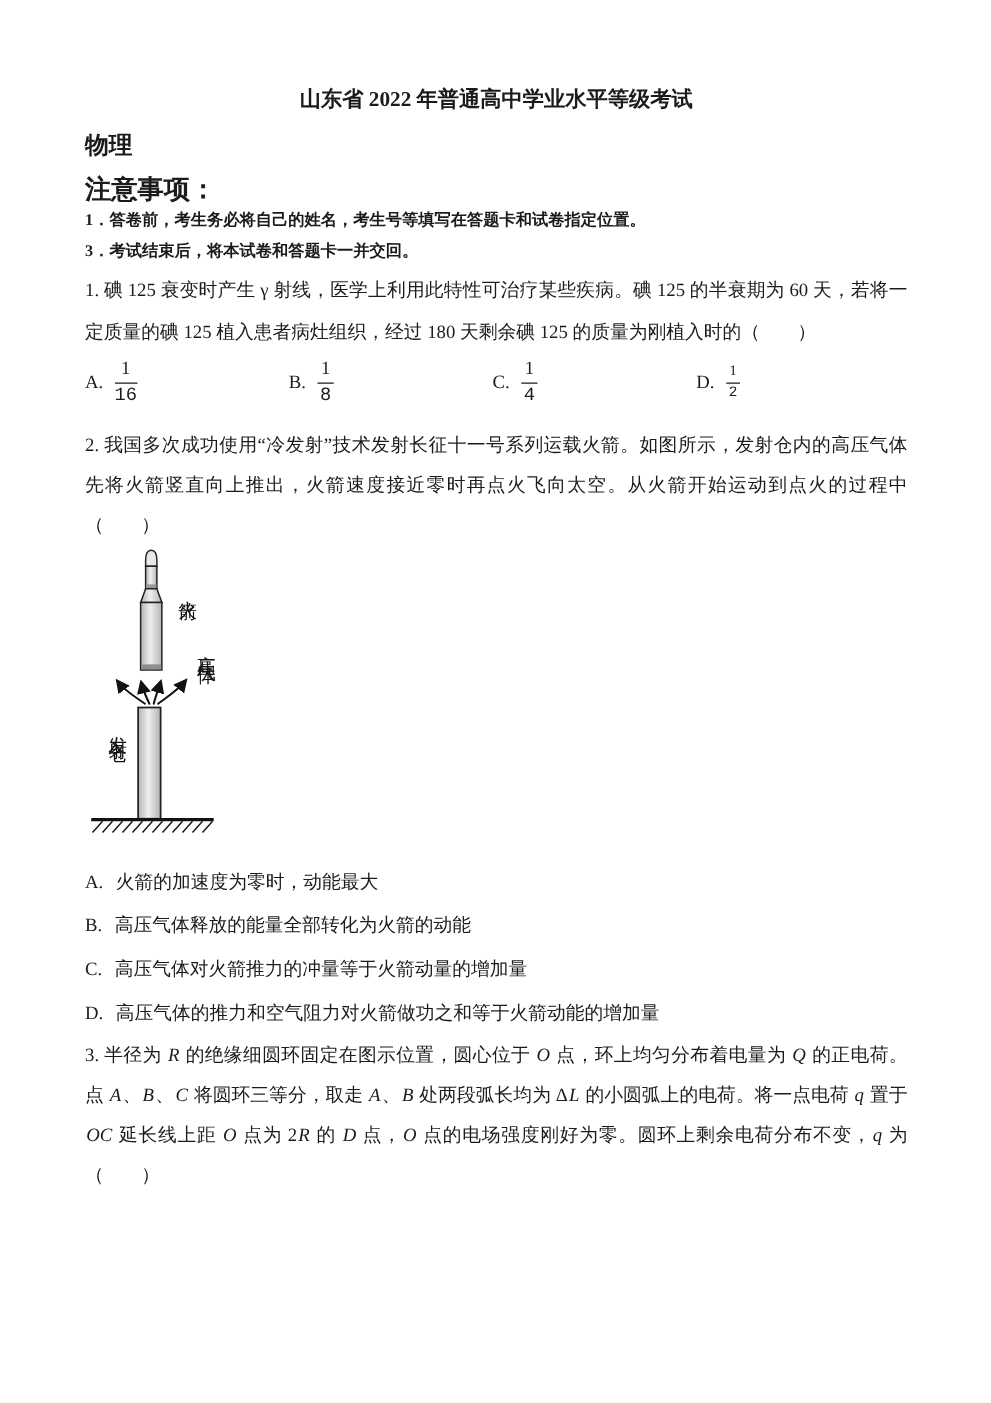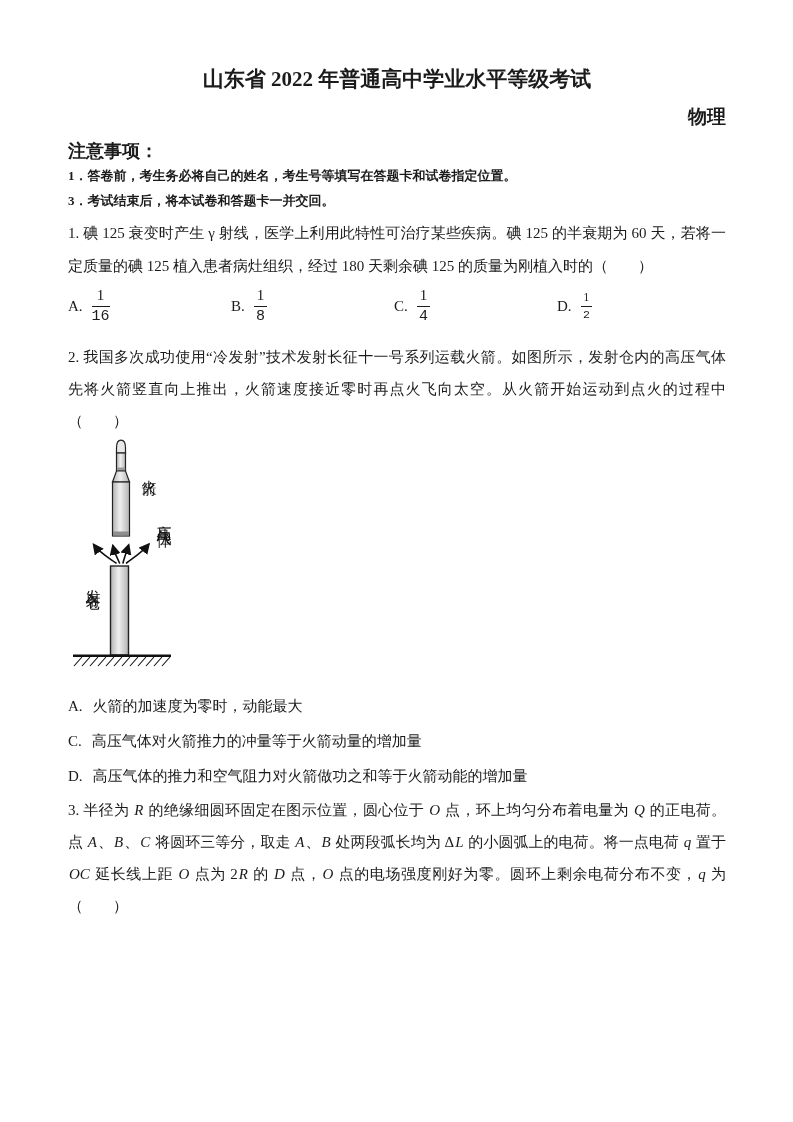--- a/index.html
+++ b/index.html
@@ -8,31 +8,31 @@
     width:793px;height:1122px;
     background:#ffffff;
     color:#1b1b1b;
     font-family:"Liberation Serif","DejaVu Serif",serif;
     overflow:hidden;
     margin:0 auto;
   }
   .content{padding:0 67px 0 68px;}
   .title{
     margin:0;padding-top:66px;
-    font-size:21px;line-height:27px;
+    font-size:17px;line-height:27px;
     font-weight:bold;text-align:center;
   }
   .subject{
     margin:12px 0 0;
     font-size:19px;line-height:24px;
-    font-weight:bold;text-align:right;
+    font-weight:bold;text-align:left;
   }
   .notice-heading{
     margin-top:10px;
-    font-size:18px;line-height:24px;font-weight:bold;
+    font-size:21px;line-height:24px;font-weight:bold;
   }
   .notice-item{
     margin:0;
     font-size:13px;line-height:25px;font-weight:bold;
     text-align:justify;
   }
   .section-heading{
     margin-top:2px;
     font-size:16.5px;line-height:27px;font-weight:bold;
     text-align:justify;
@@ -156,20 +156,21 @@
         <path d="M14,220 L6,229 M22,220 L14,229 M30,220 L22,229 M38,220 L30,229 M46,220 L38,229 M54,220 L46,229 M62,220 L54,229 M70,220 L62,229 M78,220 L70,229 M86,220 L78,229 M94,220 L86,229 M102,220 L94,229" stroke="#111" stroke-width="1.1" fill="none"></path>
       </svg>
 
       <div class="v-label rocket-label">火箭</div>
       <div class="v-label gas-label">高压气体</div>
       <div class="v-label silo-label">发射仓</div>
     </div>
 
     <div class="mc-options">
       <p class="mc-option"><span class="mc-label">A.</span><span>火箭的加速度为零时，动能最大</span></p>
+      <p class="mc-option"><span class="mc-label">B.</span><span>高压气体释放的能量全部转化为火箭的动能</span></p>
       <p class="mc-option"><span class="mc-label">C.</span><span>高压气体对火箭推力的冲量等于火箭动量的增加量</span></p>
       <p class="mc-option"><span class="mc-label">D.</span><span>高压气体的推力和空气阻力对火箭做功之和等于火箭动能的增加量</span></p>
     </div>
 
     <p class="question q3text"><span>3. 半径为 </span><span class="var">R</span><span> 的绝缘细圆环固定在图示位置，圆心位于 </span><span class="var">O</span><span> 点，环上均匀分布着电量为 </span><span class="var">Q</span><span> 的正电荷。点 </span><span class="var">A</span><span>、</span><span class="var">B</span><span>、</span><span class="var">C</span><span> 将圆环三等分，取走 </span><span class="var">A</span><span>、</span><span class="var">B</span><span> 处两段弧长均为 Δ</span><span class="var">L</span><span> 的小圆弧上的电荷。将一点电荷 </span><span class="var">q</span><span> 置于 </span><span class="var">OC</span><span> 延长线上距 </span><span class="var">O</span><span> 点为 2</span><span class="var">R</span><span> 的 </span><span class="var">D</span><span> 点，</span><span class="var">O</span><span> 点的电场强度刚好为零。圆环上剩余电荷分布不变，</span><span class="var">q</span><span> 为（　　）</span></p>
 
   </div>
 </div>
 
 </body></html>

